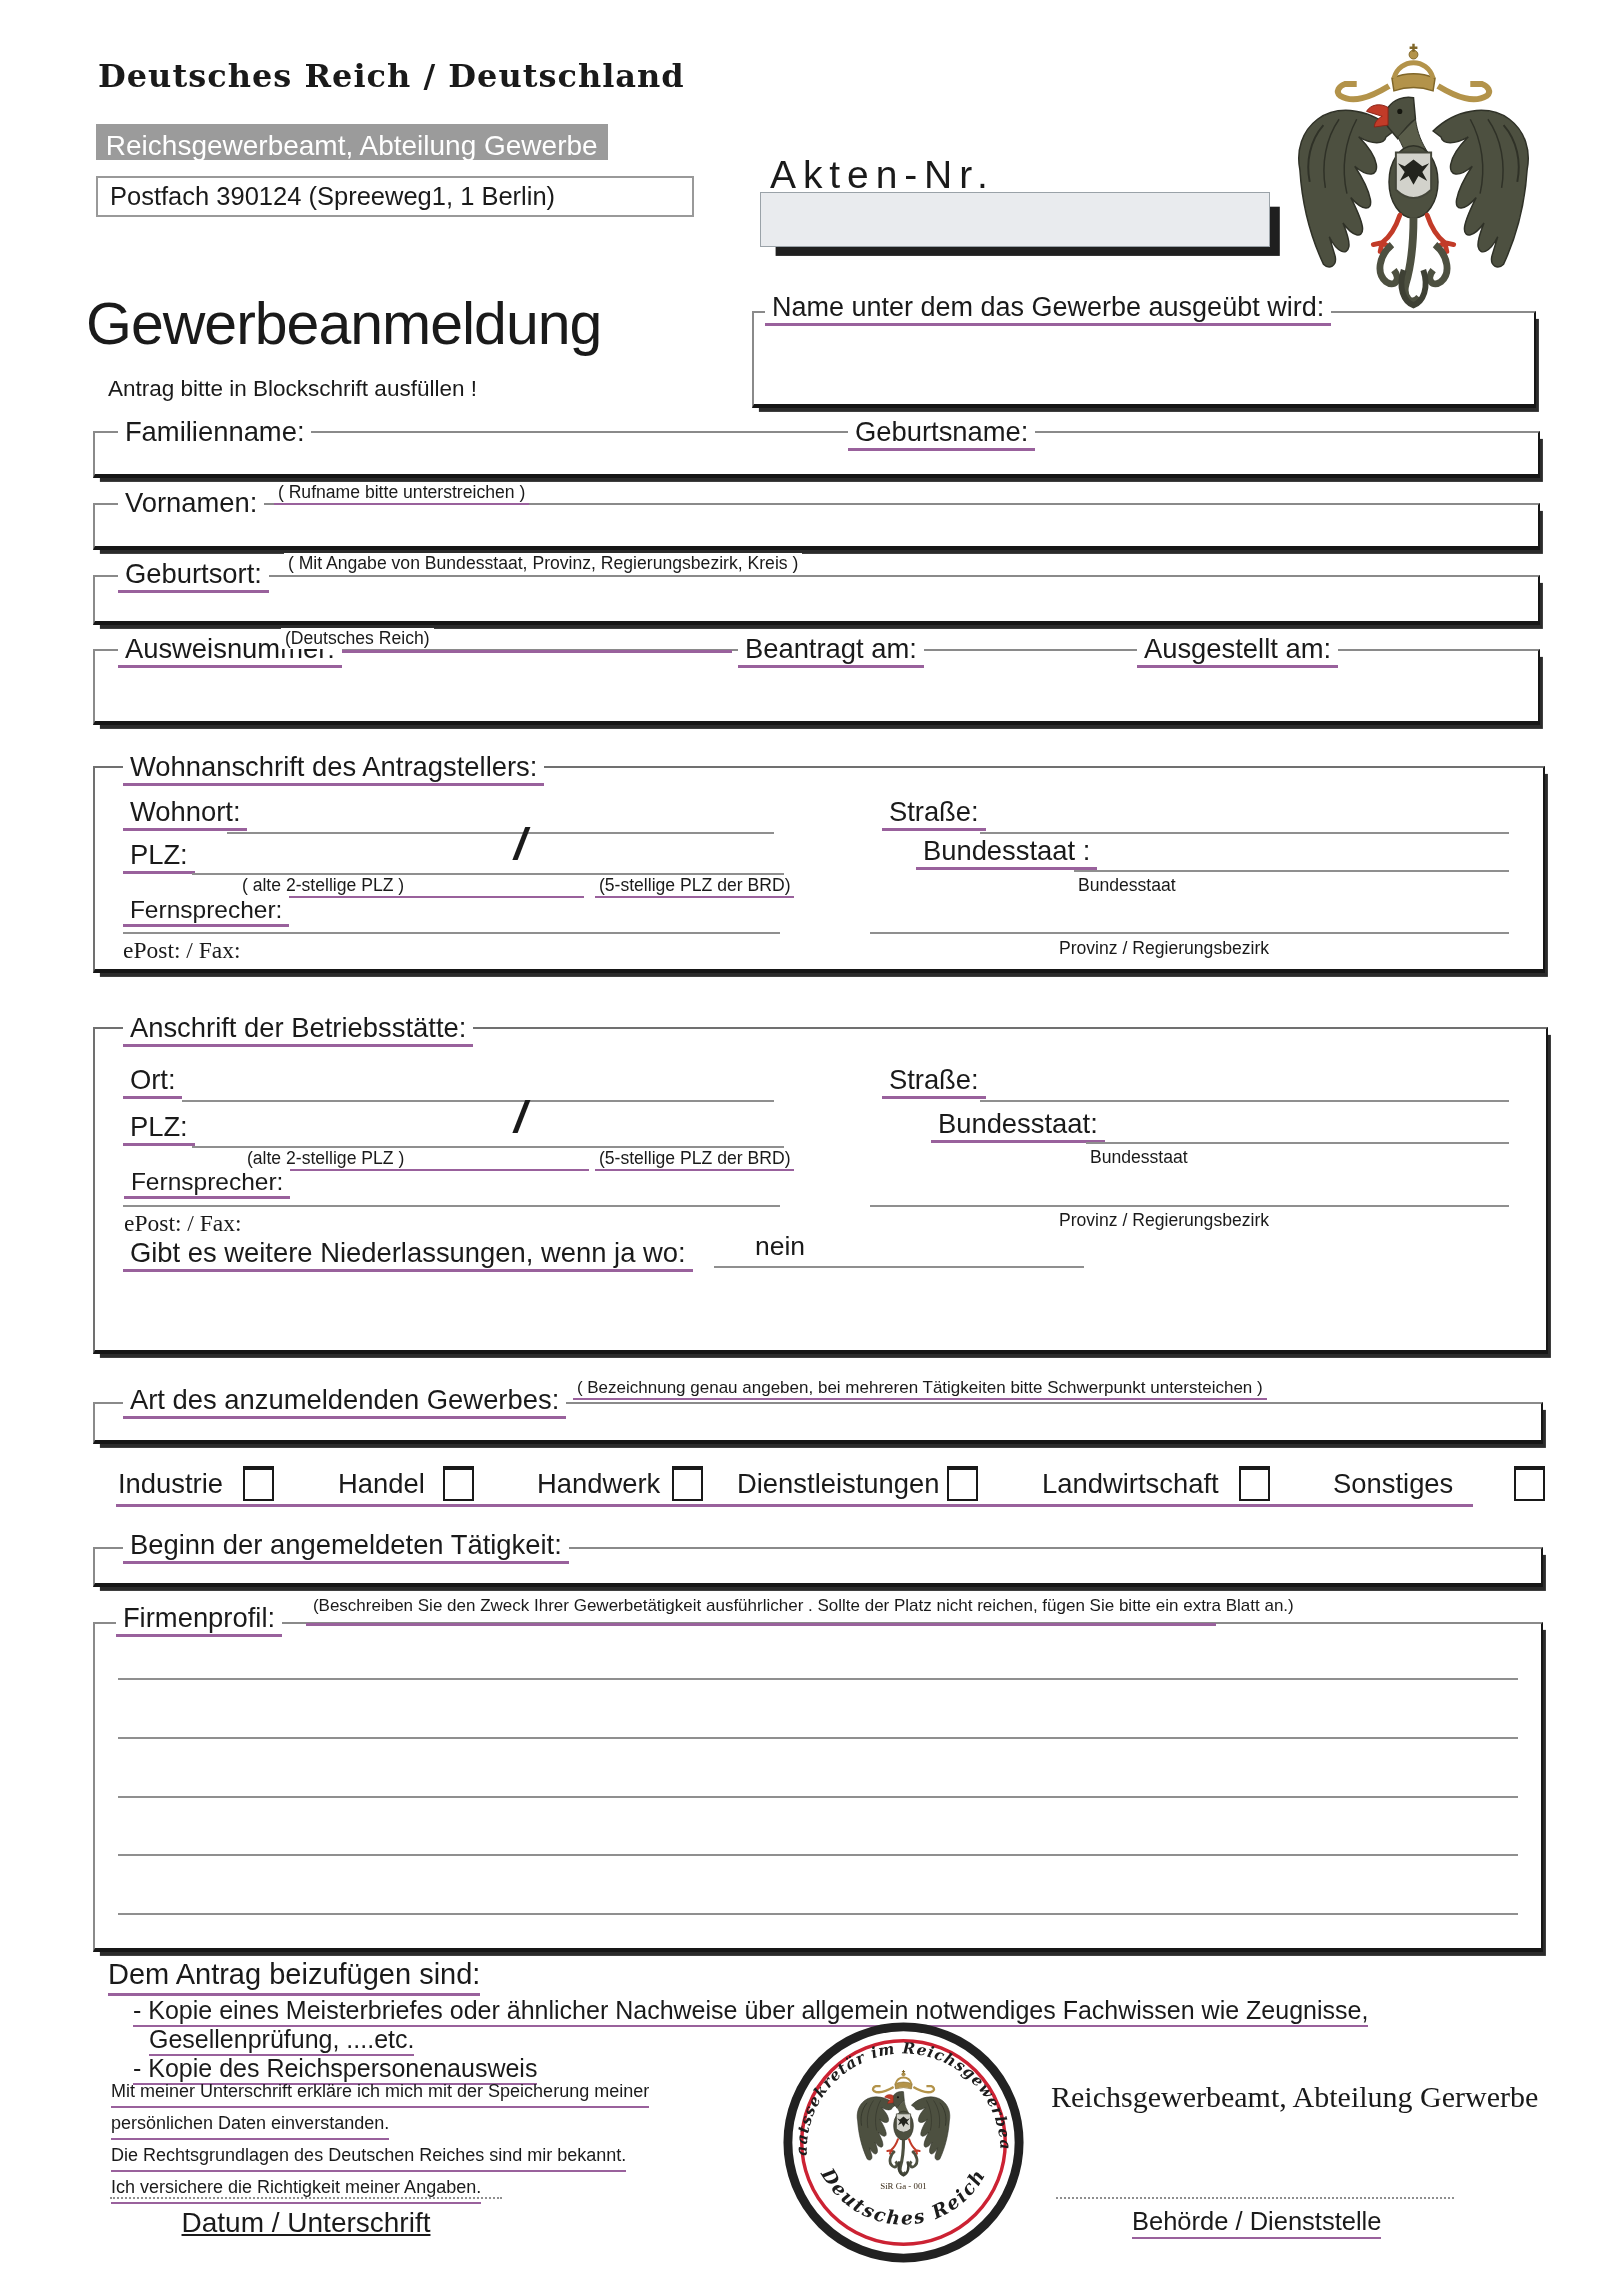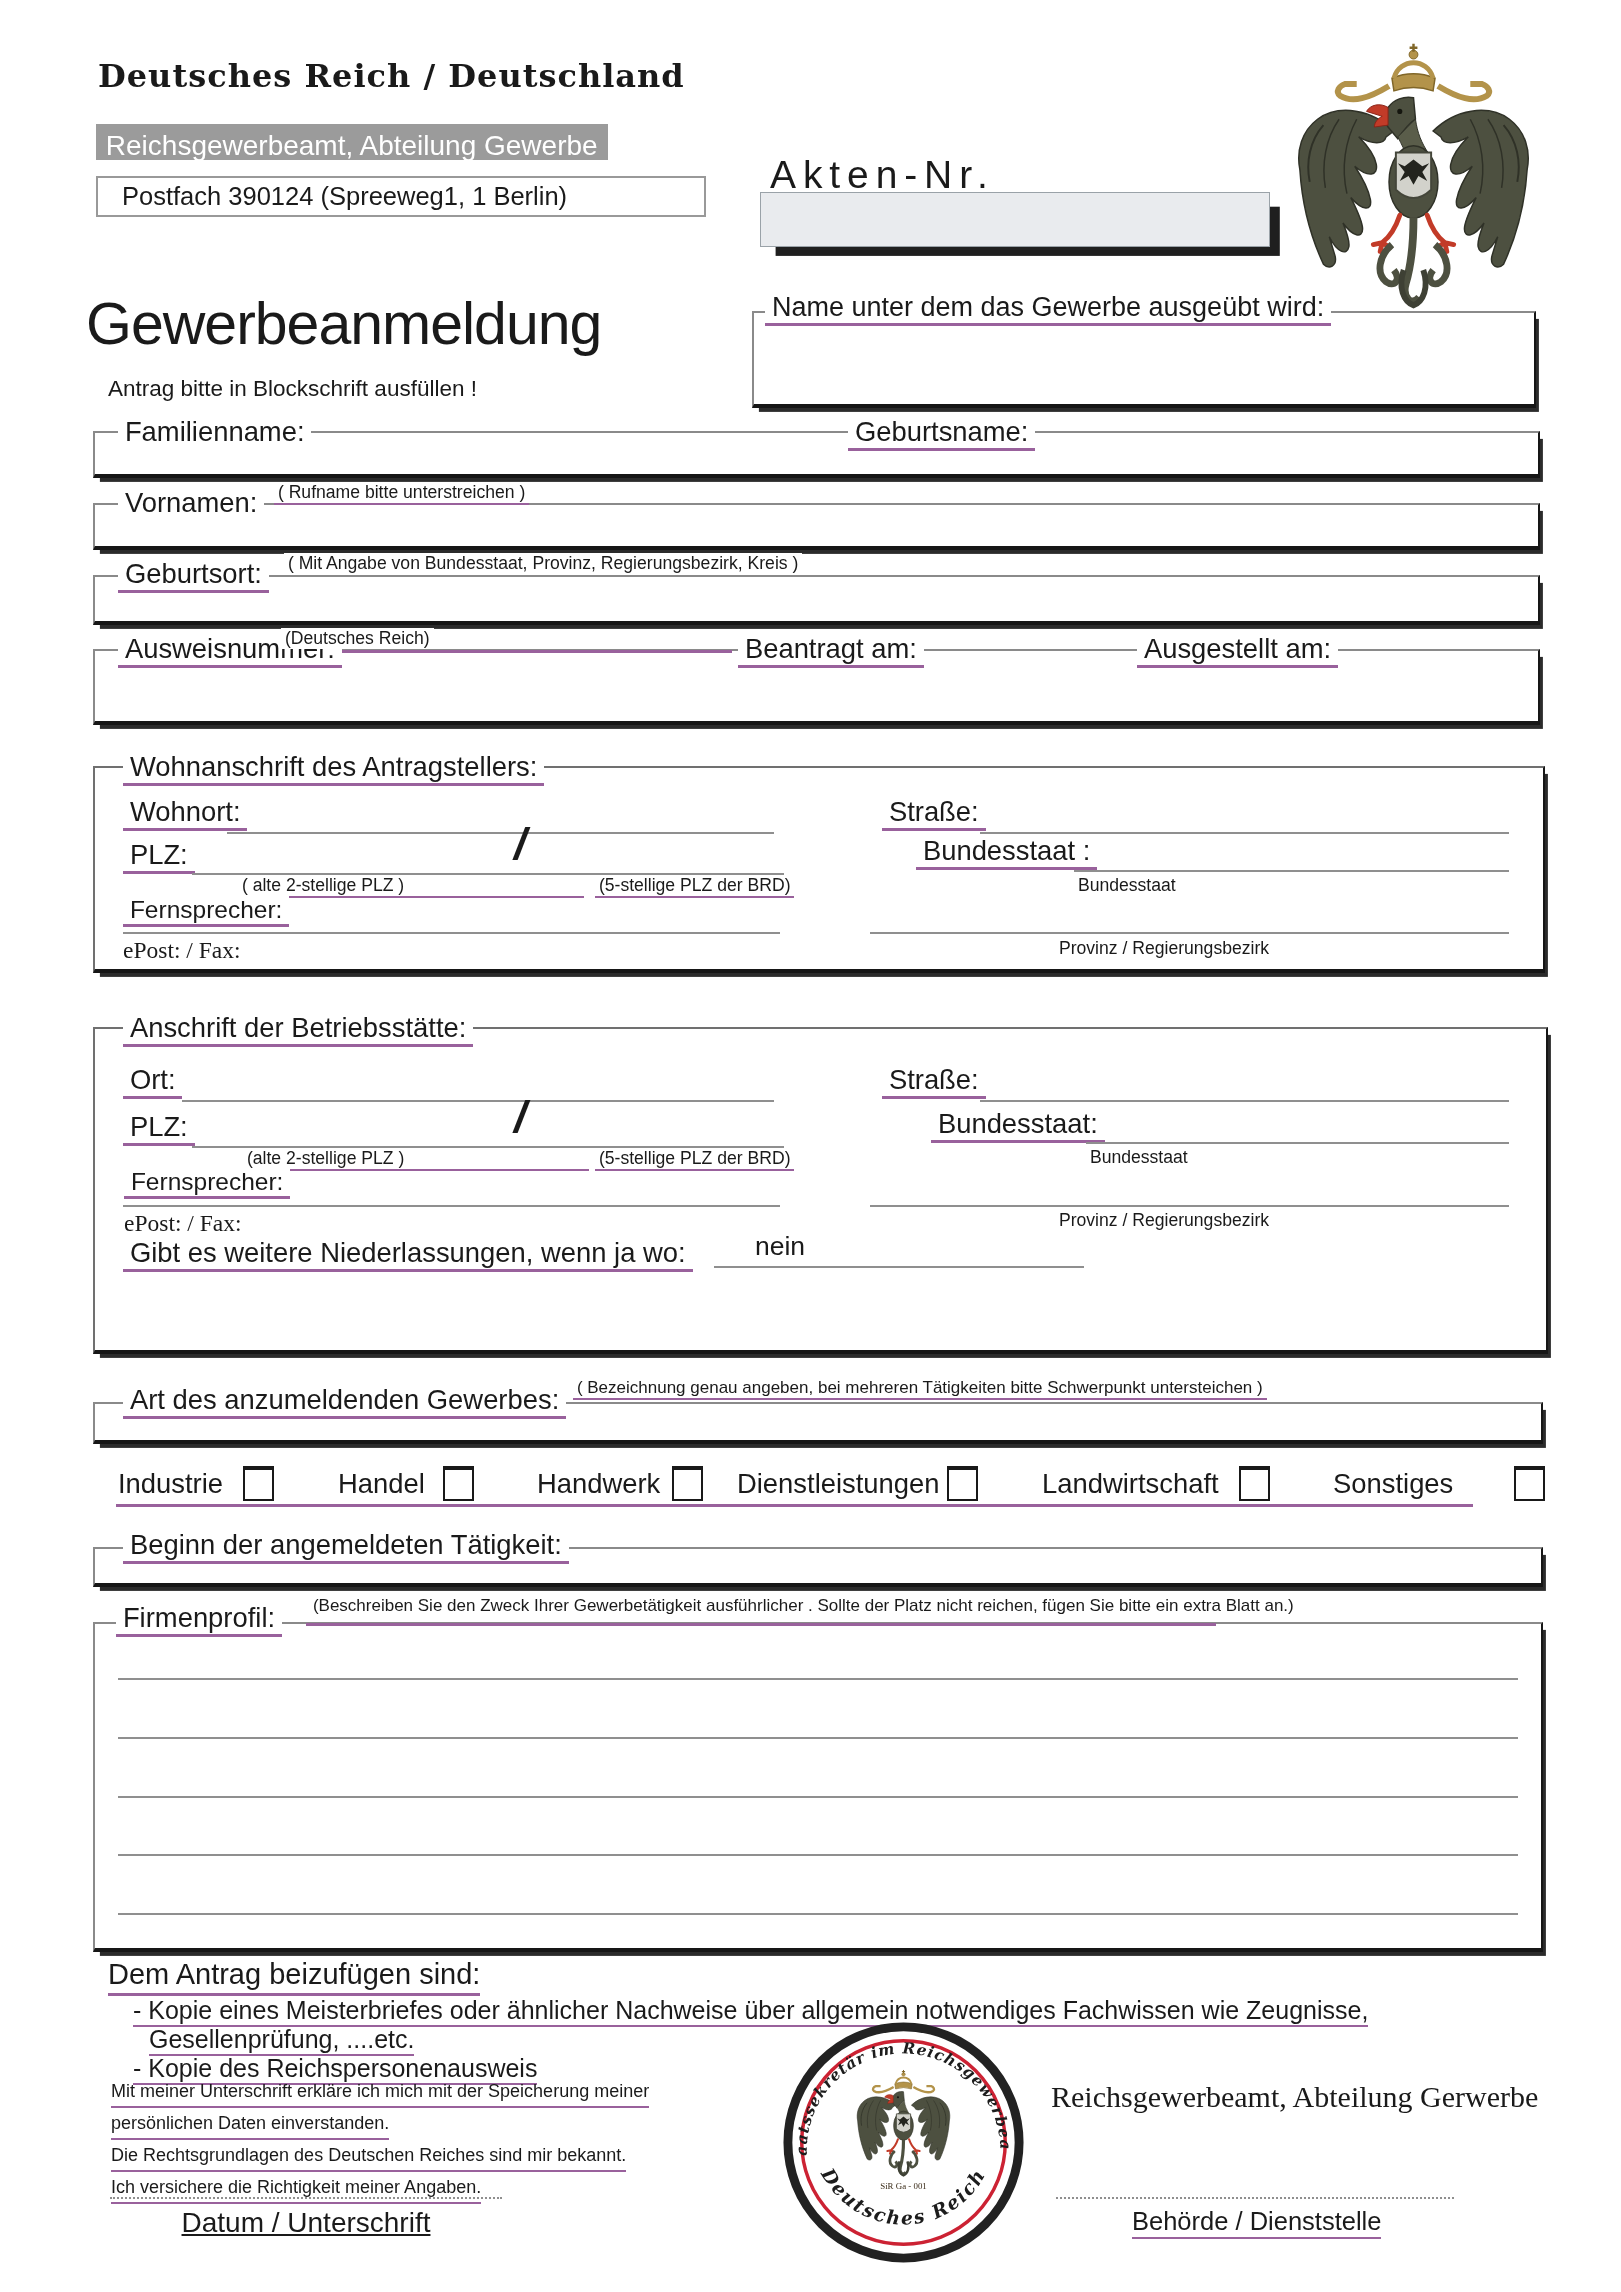--- a/index.html
+++ b/index.html
@@ -29,21 +29,21 @@
   .decl span{display:table;border-bottom:2.5px solid var(--pu);padding-bottom:1px;margin-bottom:2px;white-space:nowrap;}
   .item{font-size:25px;white-space:nowrap;}
 </style>
 </head>
 <body>
 
 <div id="page">
 
   <div class="abs blackletter" style="left:98px;top:57px;font-size:32px;">Deutsches Reich / Deutschland</div>
   <div class="abs graybar" style="left:96px;top:124px;width:502px;height:36px;">Reichsgewerbeamt, Abteilung Gewerbe</div>
-  <div class="abs boxed" style="left:96px;top:176px;width:582px;height:37px;font-size:25.5px;line-height:37px;padding-left:24px;">Postfach 390124 (Spreeweg1, 1 Berlin)</div>
+  <div class="abs boxed" style="left:96px;top:176px;width:582px;height:37px;font-size:25.5px;line-height:37px;padding-left:12px;">Postfach 390124 (Spreeweg1, 1 Berlin)</div>
 
   <div class="abs pu" style="left:770px;top:153px;font-size:39px;letter-spacing:6.9px;padding:0 3.9px 2px 0;">Akten-Nr.</div>
   <div class="abs" style="left:760px;top:192px;width:508px;height:53px;background:#e9ebee;border:1px solid #9aa2a8;box-shadow:12.7px 11.8px 0 -2.9px #1f1f1f;"></div>
 
   <svg class="abs" style="left:1296px;top:35px;" width="235" height="284" viewBox="0 0 240 290">
     <defs>
       <g id="wingL">
         <path d="M100 98 C78 76 44 70 22 86 C6 98 0 118 4 138 C6 170 14 204 28 234 C34 240 42 236 40 226 L34 206 C42 222 52 226 54 216 C55 210 52 202 48 192 C58 206 68 208 68 198 C68 190 62 178 56 166 C68 180 78 180 76 168 C74 158 68 146 60 134 C74 146 84 144 82 132 C80 122 72 112 64 104 C78 112 90 112 92 104 Z" fill="#4d5040" stroke="#2f3127" stroke-width="1.5"></path>
         <path d="M28 92 C14 108 10 130 14 150" fill="none" stroke="#2f3127" stroke-width="2"></path>
         <path d="M44 86 C30 106 26 132 30 156" fill="none" stroke="#2f3127" stroke-width="1.5"></path>

